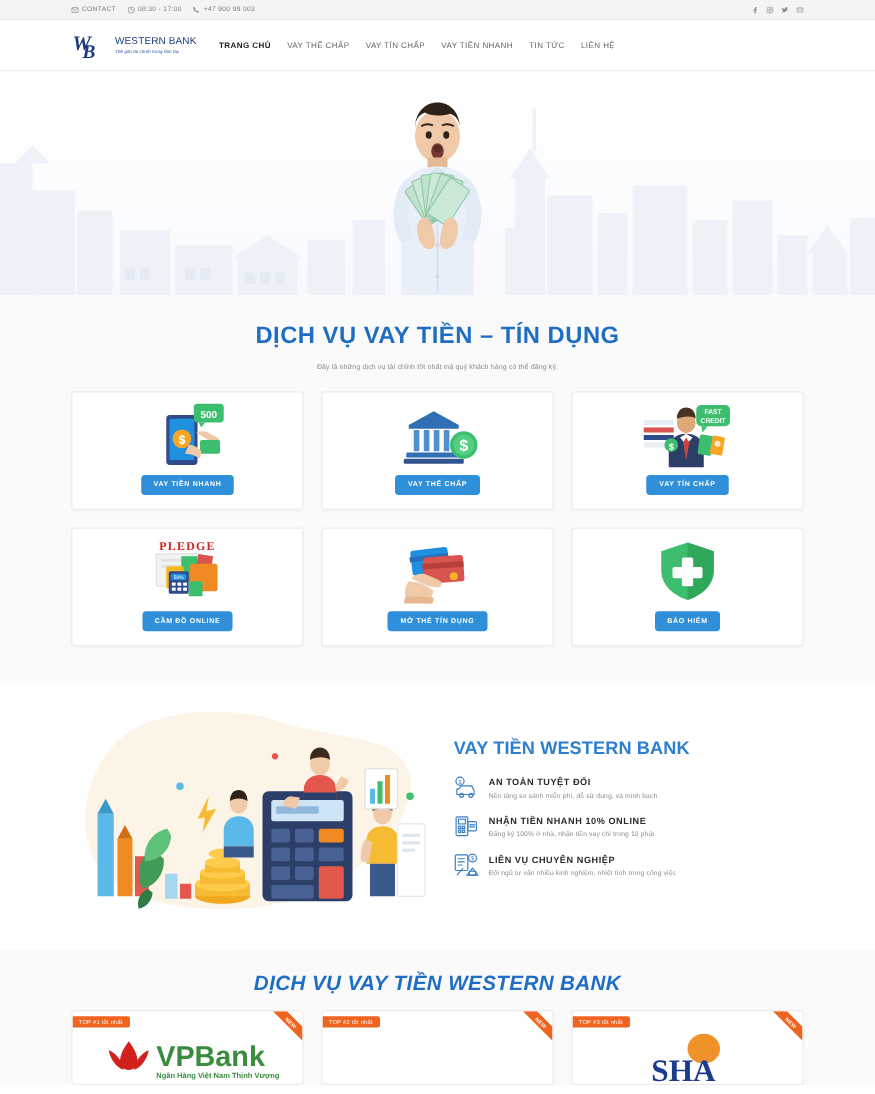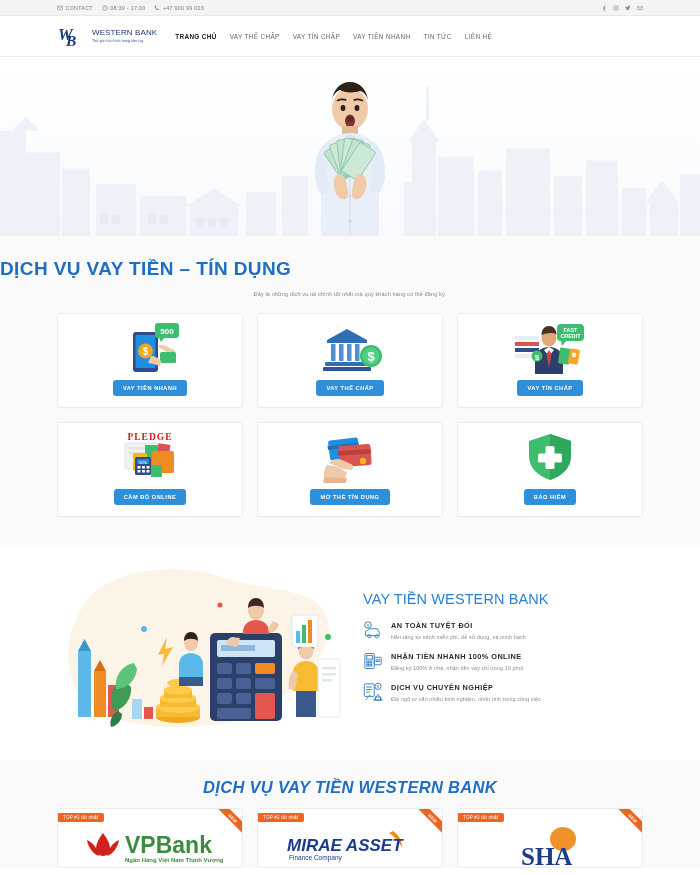--- a/index.html
+++ b/index.html
@@ -50,21 +50,21 @@
     background:linear-gradient(180deg,#ffffff 0%,#fbfcfe 60%,#f7f9fc 100%);
     border-top:1px solid #efefef;
   }
   .hero .skyline{ position:absolute; inset:0; width:100%; height:100%; }
   .hero .person{ position:absolute; left:50%; transform:translateX(-50%); bottom:0; width:150px; height:165px; }
   .hero .person svg{ width:100%; height:100%; display:block; }
 
   
   .services{ background:#fafafa; padding:22px 0 28px; }
   .sec-title{
-    font-size:19px; font-weight:bold; color:#1f6ec4;
+    text-align:center; font-size:19px; font-weight:bold; color:#1f6ec4;
     letter-spacing:.4px; margin:0 0 11px;
   }
   .sec-sub{ text-align:center; font-size:5.6px; color:#8a8a8a; margin:0 0 16px; letter-spacing:.1px; }
   .cards{
     display:grid; grid-template-columns:repeat(3,1fr); gap:14px;
     padding:0 57px;
   }
   .card{
     background:#fff; border:1px solid #ececec; border-radius:3px;
     height:95px; display:flex; flex-direction:column;
@@ -82,21 +82,21 @@
 
   
   .features{
     background:#fff; padding:22px 57px 24px;
     display:flex; align-items:center; gap:10px; height:215px;
   }
   .feat-ill{ width:290px; flex:none; display:flex; align-items:center; justify-content:center; }
   .feat-ill svg{ display:block; }
   .feat-right{ flex:1; padding-left:6px; }
   .feat-title{
-    font-size:14.5px; font-weight:normal; color:#2f7fd0; letter-spacing:.1px;
+    font-size:14.5px; font-weight:bold; color:#2f7fd0; letter-spacing:.1px;
     margin:0 0 13px;
   }
   .feat-row{ display:flex; gap:8px; margin-bottom:11px; align-items:flex-end; }
   .feat-icon{ width:20px; height:20px; flex:none; color:#3a7fc4; }
   .feat-icon svg{ width:100%; height:100%; display:block; }
   .feat-body{ padding-top:1px; }
   .feat-h{ font-size:7.3px; font-weight:bold; color:#2b2b2b; letter-spacing:.45px; margin:0 0 4px; }
   .feat-p{ font-size:5.4px; color:#8d8d8d; margin:0; letter-spacing:.1px; }
 
   
@@ -543,39 +543,39 @@
             <rect x="6" y="7" width="9" height="6"></rect>
           <rect x="6" y="16" width="3" height="3"></rect>
             <rect x="11" y="16" width="3" height="3"></rect>
           <rect x="6" y="21" width="3" height="3"></rect>
             <rect x="11" y="21" width="3" height="3"></rect>
           <rect x="18" y="10" width="11" height="12" rx="1.5"></rect>
             <rect x="21" y="14" width="5" height="3"></rect>
         </svg>
       </span>
       <div class="feat-body">
-        <p class="feat-h">NHẬN TIỀN NHANH 100% ONLINE</p>
+        <p class="feat-h">NHẬN TIỀN NHANH 10% ONLINE</p>
         <p class="feat-p">Đăng ký 100% ở nhà, nhận tiền vay chỉ trong 10 phút</p>
       </div>
     </div>
 
     <div class="feat-row">
       <span class="feat-icon">
         <svg viewBox="0 0 32 32" fill="none" stroke="currentColor" stroke-width="1.5">
           <rect x="2" y="3" width="16" height="20" rx="1.5"></rect>
           <path d="M5 8h9M5 12h9M5 16h6"></path>
           <circle cx="24" cy="7" r="5"></circle>
             <text x="24" y="10" font-family="Liberation Sans, sans-serif" font-size="7" fill="currentColor" stroke="none" text-anchor="middle">$</text>
           <path d="M17 29l7-9 7 9z"></path>
             <rect x="20" y="24" width="8" height="5"></rect>
           <path d="M4 29l8-9"></path>
         </svg>
       </span>
       <div class="feat-body">
-        <p class="feat-h">DỊCH VỤ CHUYÊN NGHIỆP</p>
+        <p class="feat-h">LIÊN VỤ CHUYÊN NGHIỆP</p>
         <p class="feat-p">Đội ngũ tư vấn nhiều kinh nghiệm, nhiệt tình trong công việc</p>
       </div>
     </div>
   </div>
 </div>
 
 <div class="banks">
   <h2 class="banks-title">DỊCH VỤ VAY TIỀN WESTERN BANK</h2>
 
   <div class="bank-grid">
@@ -594,27 +594,20 @@
           <text x="50" y="35" font-family="Liberation Sans, sans-serif" font-size="6" font-weight="bold" fill="#3b8c3f">Ngân Hàng Việt Nam Thịnh Vượng</text>
         </svg>
       </span>
     </div>
 
     <div class="bank-card">
       <span class="bank-tag">TOP #2 tốt nhất</span>
       <span class="ribbon">
         <span>NEW</span>
       </span>
-      <span class="bank-logo">
-        <svg width="150" height="40" viewBox="0 0 150 40">
-          <path d="M118 4c6 4 9 10 9 16-4-6-8-11-13-14z" fill="#f08a22"></path>
-          <text x="12" y="24" font-family="Liberation Sans, sans-serif" font-size="17" font-weight="bold" font-style="italic" fill="#1b3b8c">MIRAE ASSET</text>
-          <text x="14" y="33" font-family="Liberation Sans, sans-serif" font-size="6.5" fill="#1b3b8c">Finance Company</text>
-        </svg>
-      </span>
     </div>
 
     <div class="bank-card">
       <span class="bank-tag">TOP #3 tốt nhất</span>
       <span class="ribbon">
         <span>NEW</span>
       </span>
       <span class="bank-logo">
         <svg width="150" height="40" viewBox="0 0 150 40">
           <ellipse cx="88" cy="12" rx="13" ry="12" fill="#f0922a"></ellipse>

